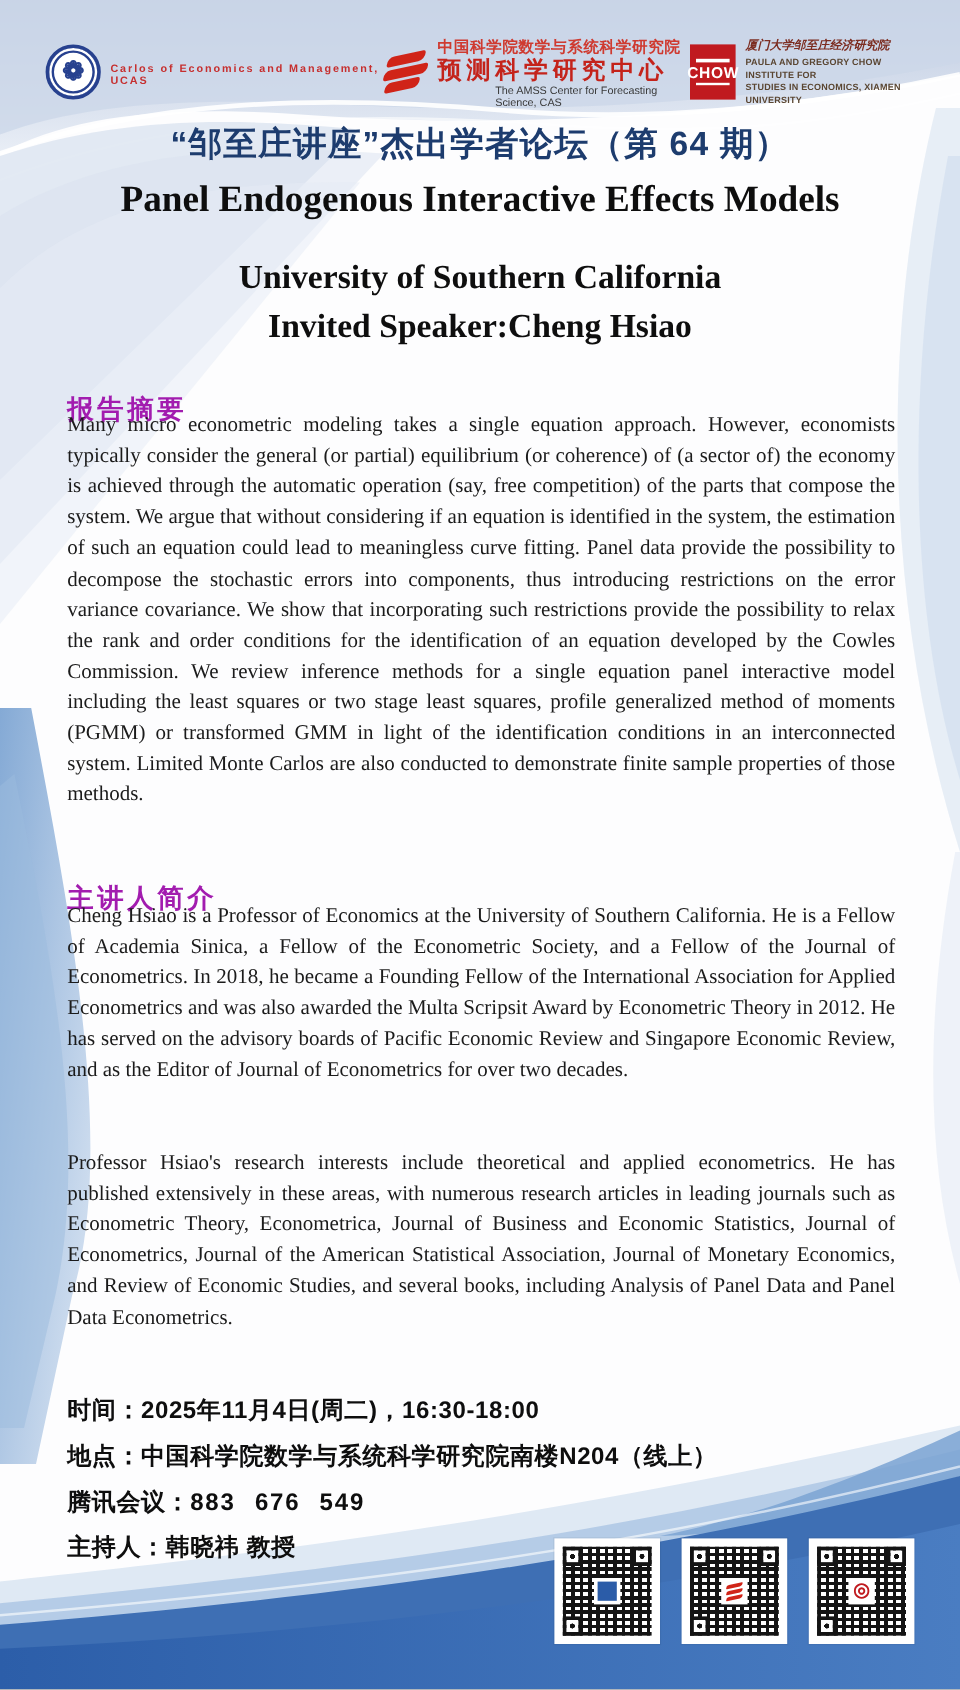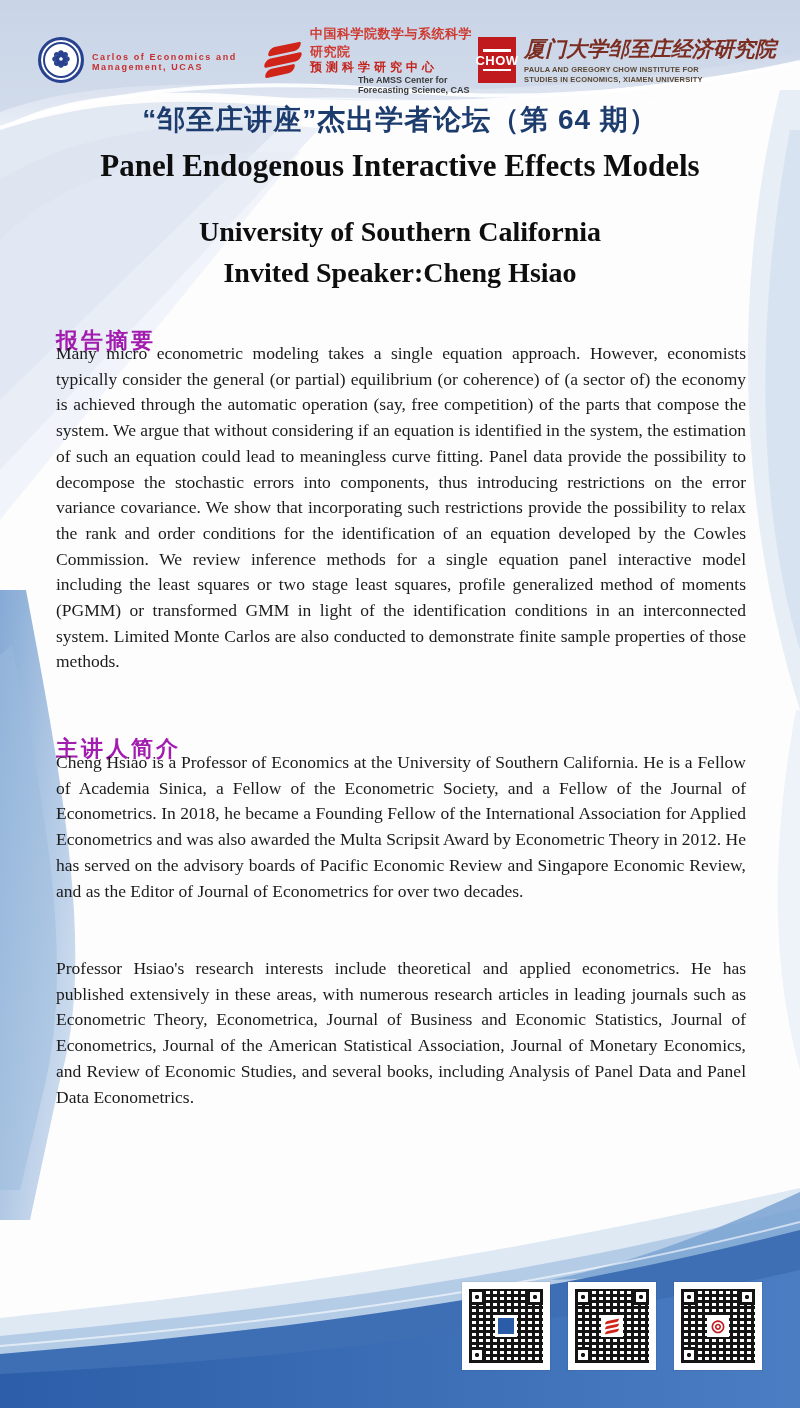--- a/index.html
+++ b/index.html
@@ -25,31 +25,31 @@
   .ucas-dept{font-size:15px;font-weight:700;color:#24439a;margin-left:5px;}
   .ucas-en{font-size:9px;font-weight:700;color:#c62f2f;letter-spacing:1.6px;margin-top:3px;}
 
   .amss-mark{width:38px;height:48px;display:flex;flex-direction:column;justify-content:center;gap:3px;flex:0 0 auto;}
   .amss-mark i{display:block;height:8px;background:#d02418;border-radius:6px 2px 6px 2px;
     transform:rotate(-12deg) skewX(-16deg);}
   .amss-mark i:nth-child(1){width:88%;margin-left:10%;}
   .amss-mark i:nth-child(2){width:100%;}
   .amss-mark i:nth-child(3){width:80%;margin-left:4%;}
   .amss-l1{font-size:13px;color:#cf3a30;font-weight:700;letter-spacing:0.5px;}
-  .amss-l2{font-family:"Liberation Serif",serif;font-size:12px;font-weight:700;color:#c4231b;
+  .amss-l2{font-family:"Liberation Serif",serif;font-size:20px;font-weight:700;color:#c4231b;
     letter-spacing:4px;line-height:1.1;}
-  .amss-l3{font-size:9px;color:#3a3a3a;font-weight:700;margin-left:48px;}
+  .amss-l3{font-size:9px;color:#3a3a3a;font-weight:400;margin-left:48px;}
 
   .chow-mark{flex:0 0 auto;width:38px;height:46px;background:#c01a1f;color:#fff;
     display:flex;flex-direction:column;align-items:center;justify-content:center;gap:2px;}
   .chow-roof{display:block;width:28px;height:3px;background:#fff;}
   .chow-word{font-weight:800;font-size:13px;line-height:1;letter-spacing:0.5px;}
   .chow-base{display:block;width:28px;height:2px;background:#fff;}
   .chow-cn{font-family:"Liberation Serif",serif;font-style:italic;font-weight:700;
-    font-size:21px;color:#7c2d21;white-space:nowrap;}
+    font-size:10px;color:#7c2d21;white-space:nowrap;}
   .chow-en{font-size:7.5px;font-weight:700;color:#5a4632;line-height:1.4;margin-top:2px;letter-spacing:0.2px;}
 
   
   .series-title{position:absolute;top:101px;left:0;right:0;text-align:center;
     font-size:28px;font-weight:800;color:var(--accent-navy,#1d3c6e);letter-spacing:1px;z-index:2;}
   .talk-title{position:absolute;top:148px;left:0;right:0;text-align:center;
     font-family:"Liberation Serif",serif;font-size:31px;font-weight:700;color:#0e0e0e;z-index:2;}
   .speaker{position:absolute;top:211px;left:0;right:0;text-align:center;
     font-family:"Liberation Serif",serif;font-size:28px;font-weight:700;color:#0e0e0e;
     line-height:41px;z-index:2;}
@@ -188,20 +188,34 @@
     <div>Invited Speaker:Cheng Hsiao</div>
   </div>
 
   <div class="section-heading abstract-heading">报告摘要</div>
   <div class="serif-body abstract-body">Many micro econometric modeling takes a single equation approach. However, economists typically consider the general (or partial) equilibrium (or coherence) of (a sector of) the economy is achieved through the automatic operation (say, free competition) of the parts that compose the system. We argue that without considering if an equation is identified in the system, the estimation of such an equation could lead to meaningless curve fitting. Panel data provide the possibility to decompose the stochastic errors into components, thus introducing restrictions on the error variance covariance. We show that incorporating such restrictions provide the possibility to relax the rank and order conditions for the identification of an equation developed by the Cowles Commission. We review inference methods for a single equation panel interactive model including the least squares or two stage least squares, profile generalized method of moments (PGMM) or transformed GMM in light of the identification conditions in an interconnected system. Limited Monte Carlos are also conducted to demonstrate finite sample properties of those methods.</div>
 
   <div class="section-heading bio-heading">主讲人简介</div>
   <div class="serif-body bio-p1">Cheng Hsiao is a Professor of Economics at the University of Southern California. He is a Fellow of Academia Sinica, a Fellow of the Econometric Society, and a Fellow of the Journal of Econometrics. In 2018, he became a Founding Fellow of the International Association for Applied Econometrics and was also awarded the Multa Scripsit Award by Econometric Theory in 2012. He has served on the advisory boards of Pacific Economic Review and Singapore Economic Review, and as the Editor of Journal of Econometrics for over two decades.</div>
   <div class="serif-body bio-p2">Professor Hsiao's research interests include theoretical and applied econometrics. He has published extensively in these areas, with numerous research articles in leading journals such as Econometric Theory, Econometrica, Journal of Business and Economic Statistics, Journal of Econometrics, Journal of the American Statistical Association, Journal of Monetary Economics, and Review of Economic Studies, and several books, including Analysis of Panel Data and Panel Data Econometrics.</div>
 
+  <div class="details">
+    <div class="row">
+      <span>时间：</span><span>2025年11月4日(周二)，16:30-18:00</span>
+    </div>
+    <div class="row">
+      <span>地点：</span><span>中国科学院数学与系统科学研究院南楼N204（线上）</span>
+    </div>
+    <div class="row">
+      <span>腾讯会议：</span><span class="num">883 676 549</span>
+    </div>
+    <div class="row">
+      <span>主持人：</span><span>韩晓祎 教授</span>
+    </div>
+  </div>
 
   <div class="qr-row">
     <div class="qr-tile">
       <div class="qr-pattern">
         <span class="finder tl"></span>
         <span class="finder tr"></span>
         <span class="finder bl"></span>
         <span class="qr-center">
             <span class="blue-square"></span>
           </span>

